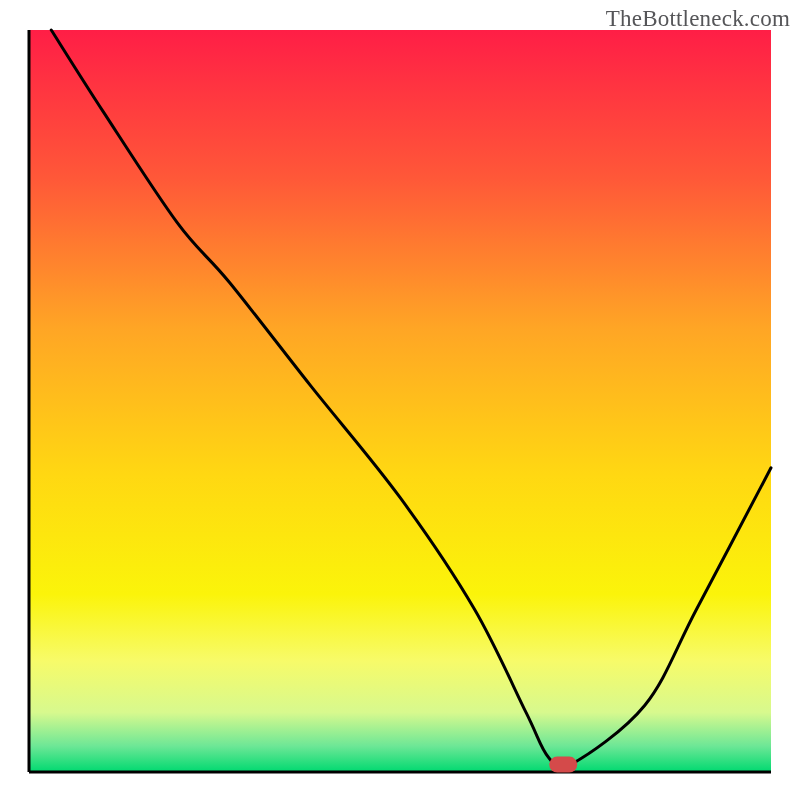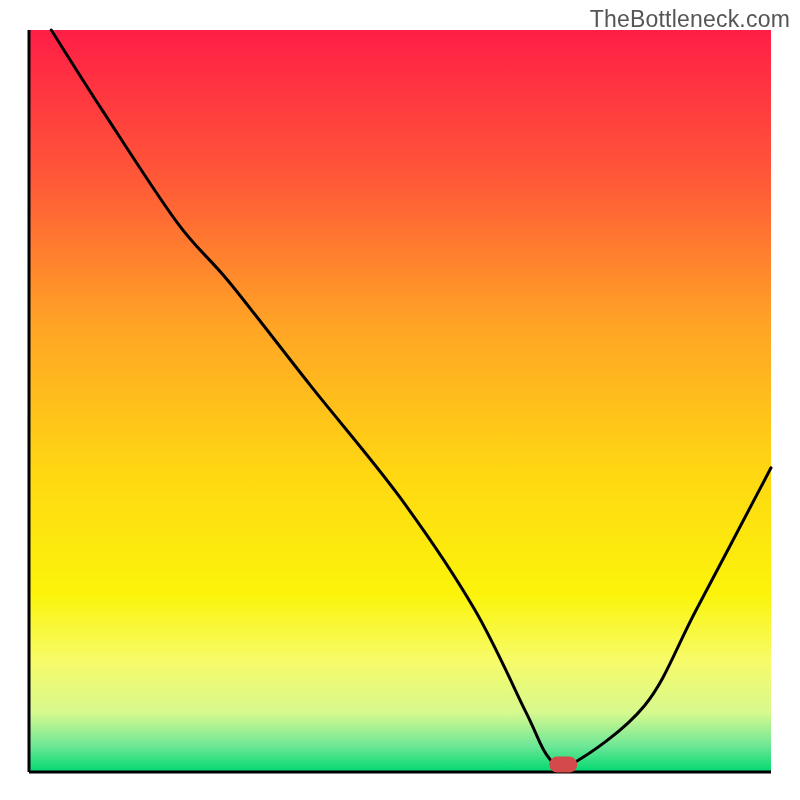--- a/index.html
+++ b/index.html
@@ -7,20 +7,21 @@
     padding: 0;
     width: 800px;
     height: 800px;
     background: #ffffff;
     font-family: Arial, Helvetica, sans-serif;
   }
   .chart-wrapper {
     position: relative;
     width: 800px;
     height: 800px;
+    font-family: Liberation Serif, serif;
   }
   .watermark {
     position: absolute;
     top: 6px;
     right: 10px;
     color: #555558;
     font-size: 23px;
     font-weight: 400;
     letter-spacing: 0.2px;
     z-index: 5;

